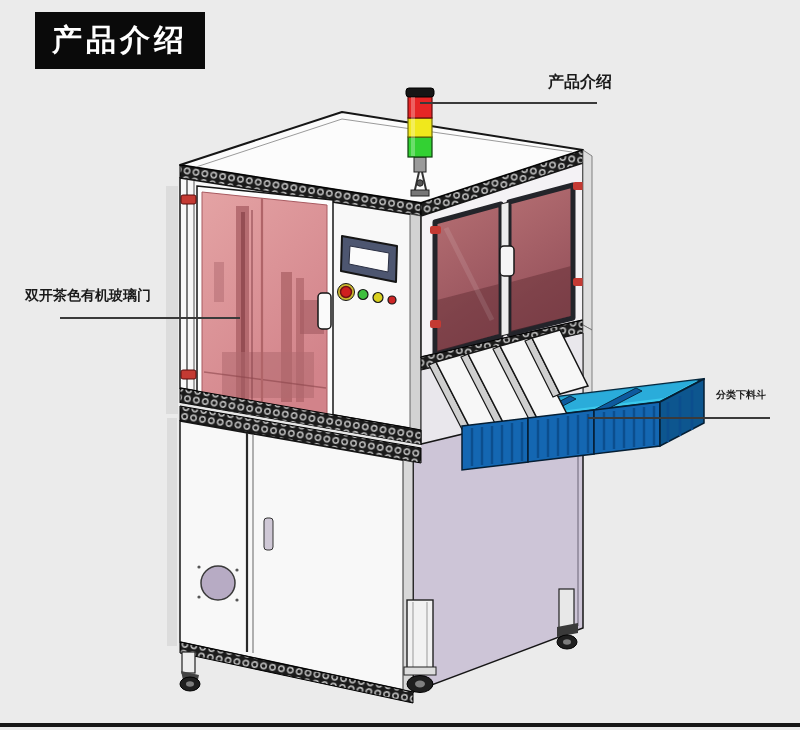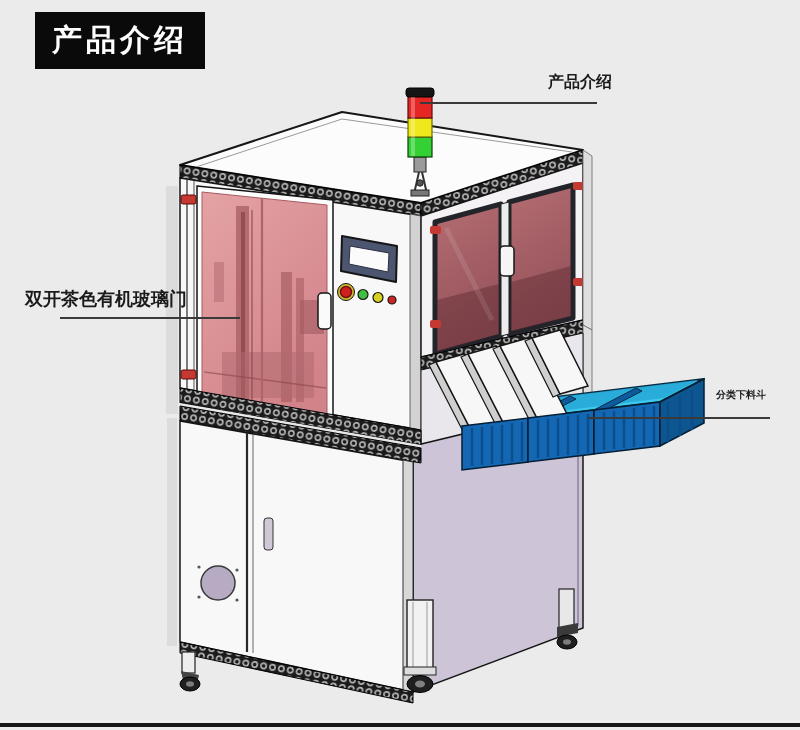--- a/index.html
+++ b/index.html
@@ -15,21 +15,21 @@
     background:var(--banner-bg,#0a0a0a);
     display:flex;align-items:center;justify-content:center;
   }
   .banner span{
     color:var(--banner-fg,#fff);
     font-family:"Liberation Serif","DejaVu Serif",serif;
     font-size:30px;font-weight:600;letter-spacing:4px;white-space:nowrap;
   }
   .callout{position:absolute;color:var(--label-fg,#1a1a1a);font-weight:600;white-space:nowrap;}
   .callout-alarm{left:548px;top:72px;font-size:16px;}
-  .callout-door{left:25px;top:287px;font-size:18px;}
+  .callout-door{left:25px;top:287px;font-size:14px;}
   .callout-hopper{left:716px;top:388px;font-size:10px;}
   .leader{position:absolute;height:1.6px;background:var(--leader-line,#3a3a3a);}
   .leader-alarm{left:420px;top:102px;width:177px;}
   .leader-door{left:60px;top:317px;width:180px;}
   .leader-hopper{left:588px;top:417px;width:182px;}
   .bottom-rule{position:absolute;left:0;top:723px;width:800px;height:3.5px;background:var(--frame-dark,#141414);}
   svg{position:absolute;left:0;top:0;}
 </style>
 </head>
 <body>

